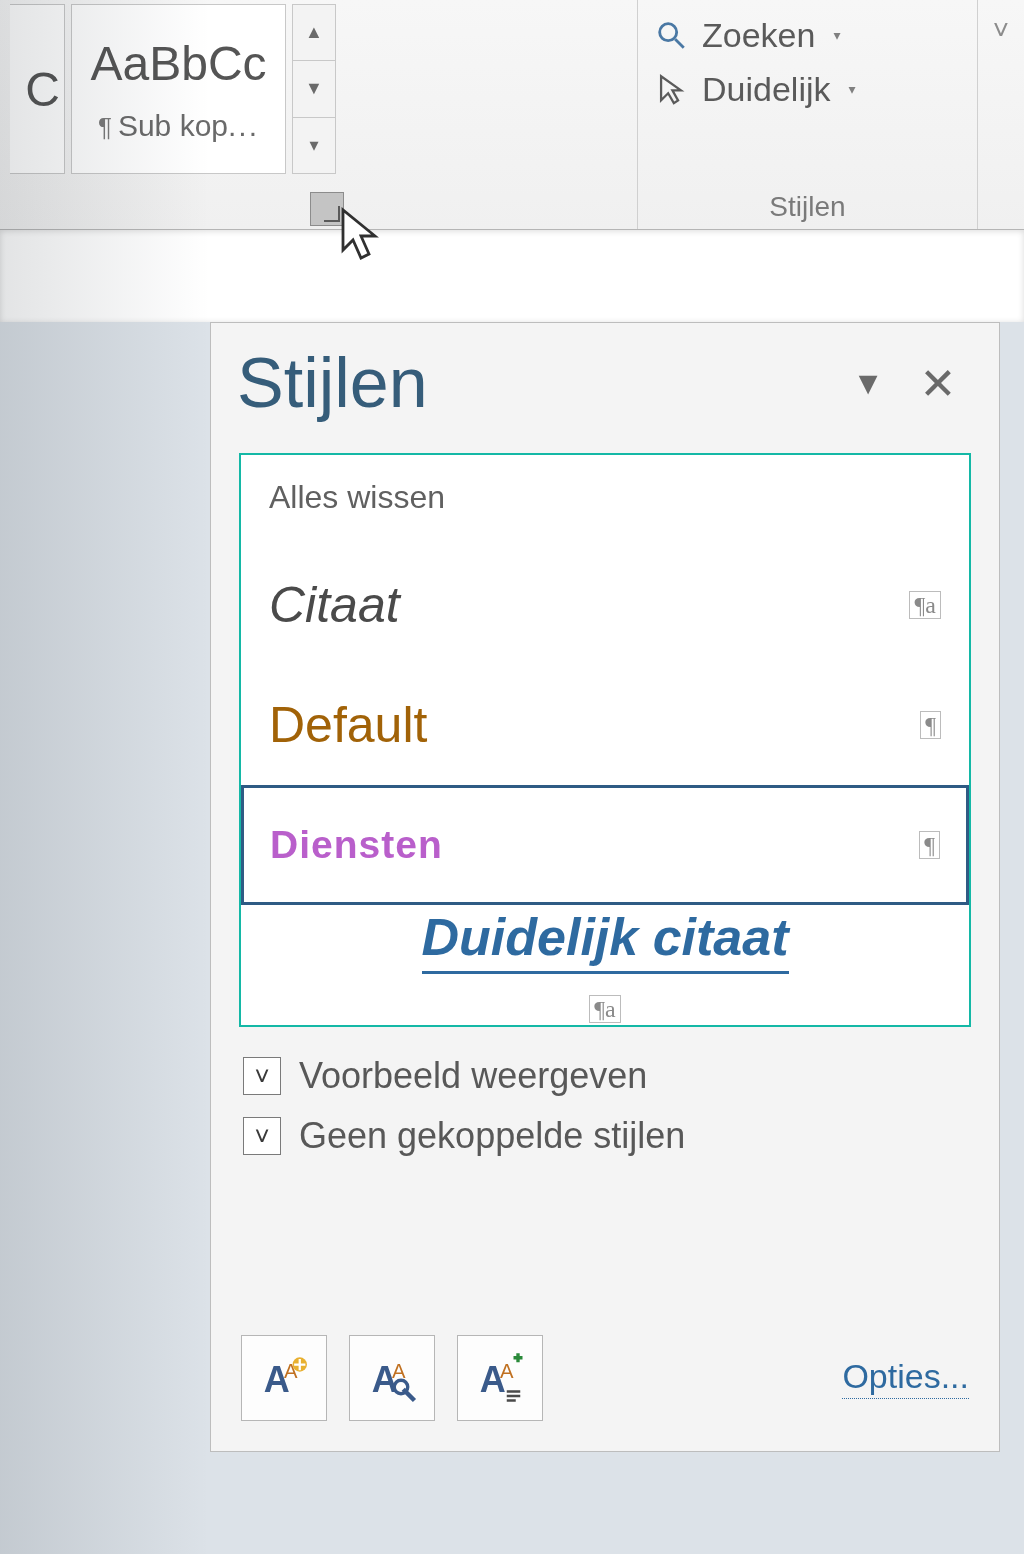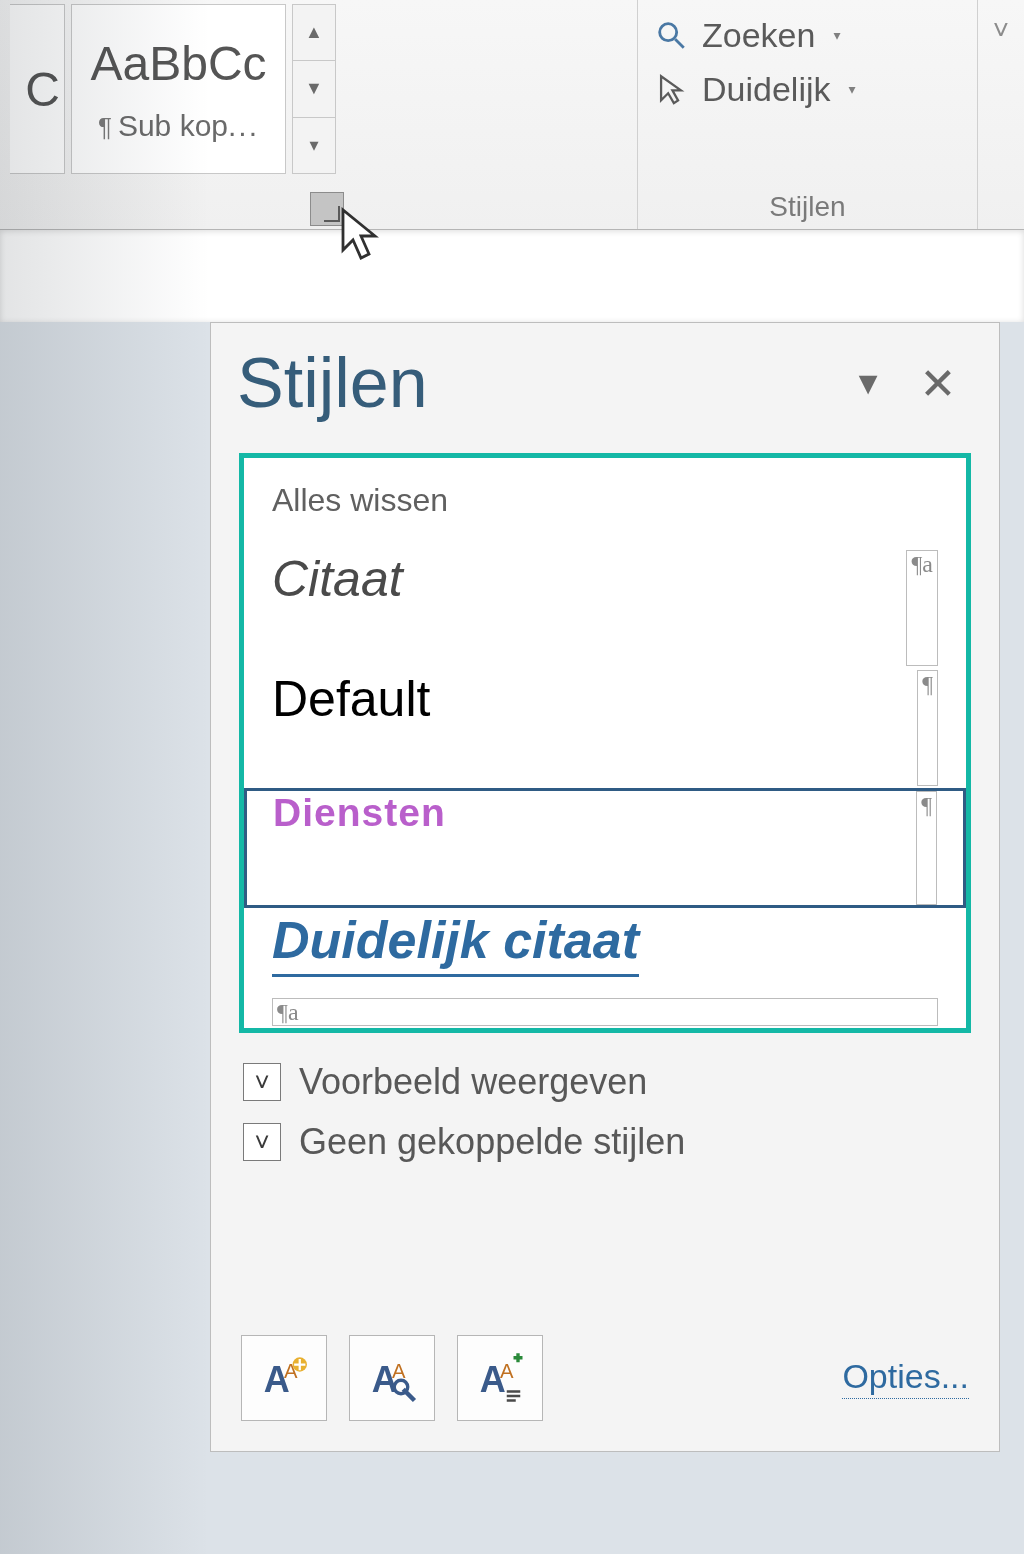--- a/index.html
+++ b/index.html
@@ -185,26 +185,27 @@
     width:70px;height:70px;
     display:flex;align-items:center;justify-content:center;
     color:#6a6a6a;
     font-size:32px;
   }
   .pane-hdr-btn.close{font-size:44px;font-weight:300;}
 
   .style-list {
     margin: 10px 28px 0 28px;
     background:#ffffff;
-    border:5px solid #14b8a6;
+    border:2px solid #14b8a6;
     flex: 0 0 auto;
   }
   .style-row {
     height: 120px;
     display:flex;
+    align-items:center;
     padding: 0 26px;
     border:2px solid transparent;
   }
   .style-row.clearall {
     height: 90px;
     font-size: 32px;
     color:#606060;
     padding-top:22px;
     align-items:flex-start;
   }
@@ -215,21 +216,21 @@
   .style-row .type-glyph {
     font-size: 24px;
     color:#8a8a8a;
     border:1px solid #bcbcbc;
     padding: 1px 4px;
     line-height:1;
     font-family: "Times New Roman", serif;
   }
 
   .style-row.citaat .name { font-style: italic; color:#4a4a4a; }
-  .style-row.default .name { color:#000000; }
+  .style-row.default .name { color:#a16207; }
   .style-row.diensten {
     border:3px solid #2f5b84;
   }
   .style-row.diensten .name {
     color:#b95fcb;
     font-weight:700;
     font-size:39px;
     letter-spacing:1px;
   }
   .style-row.duidelijk .name {

